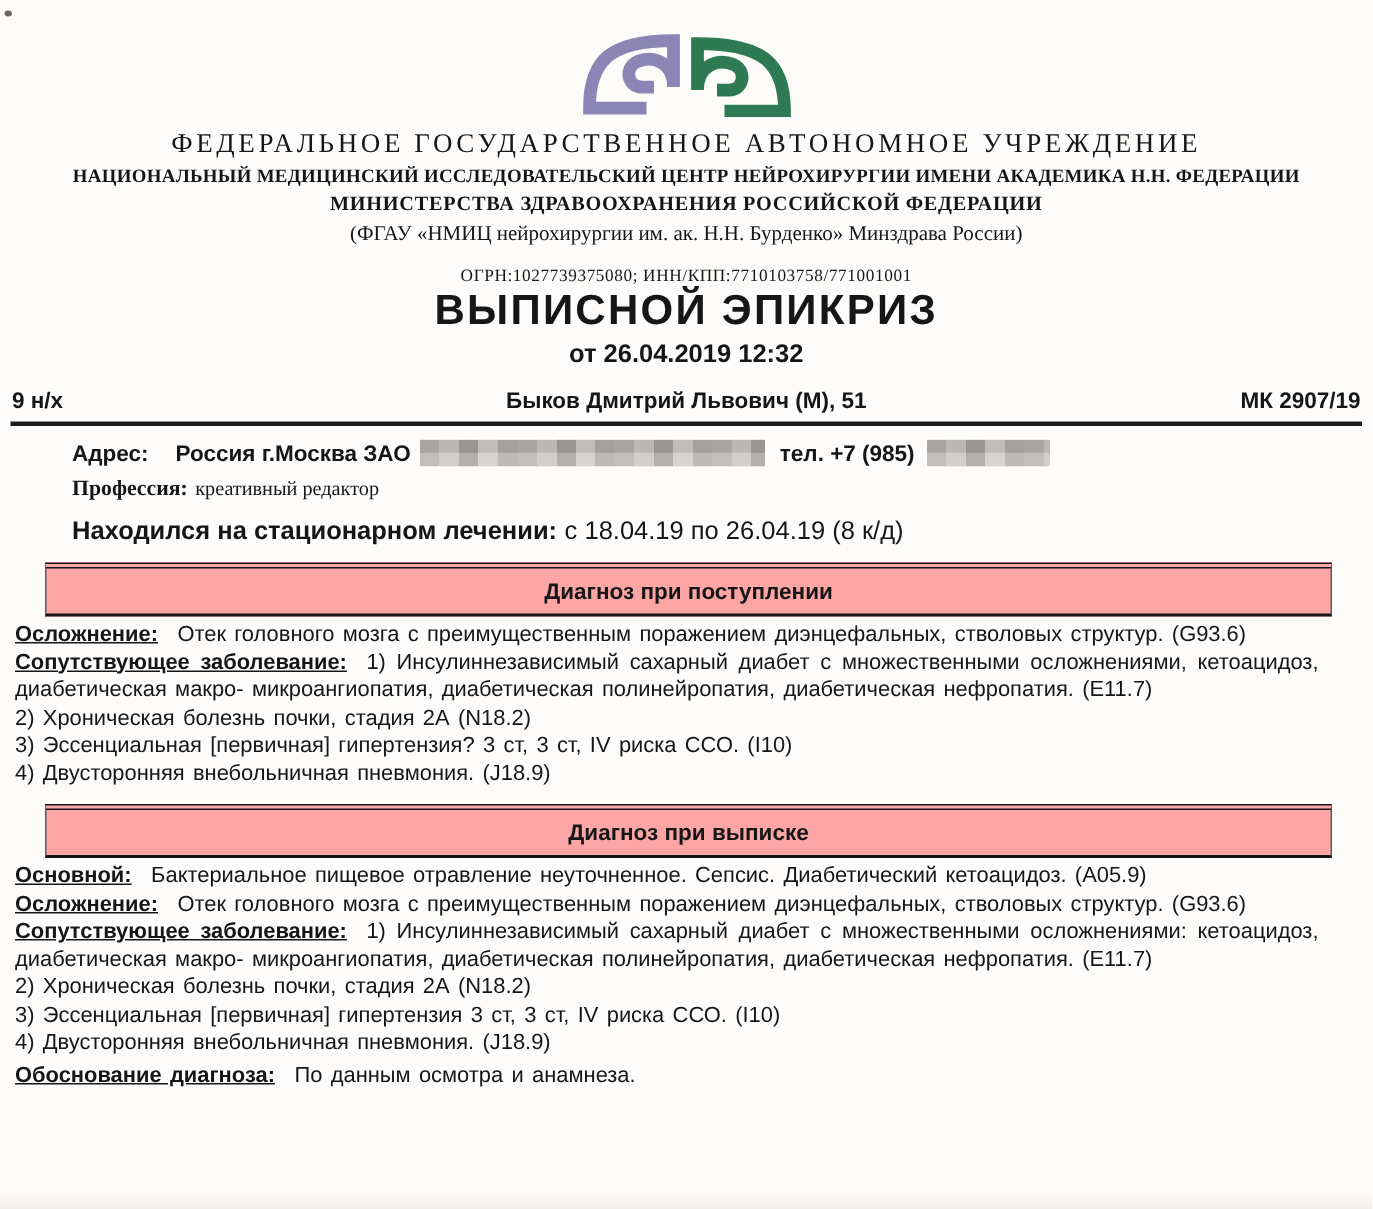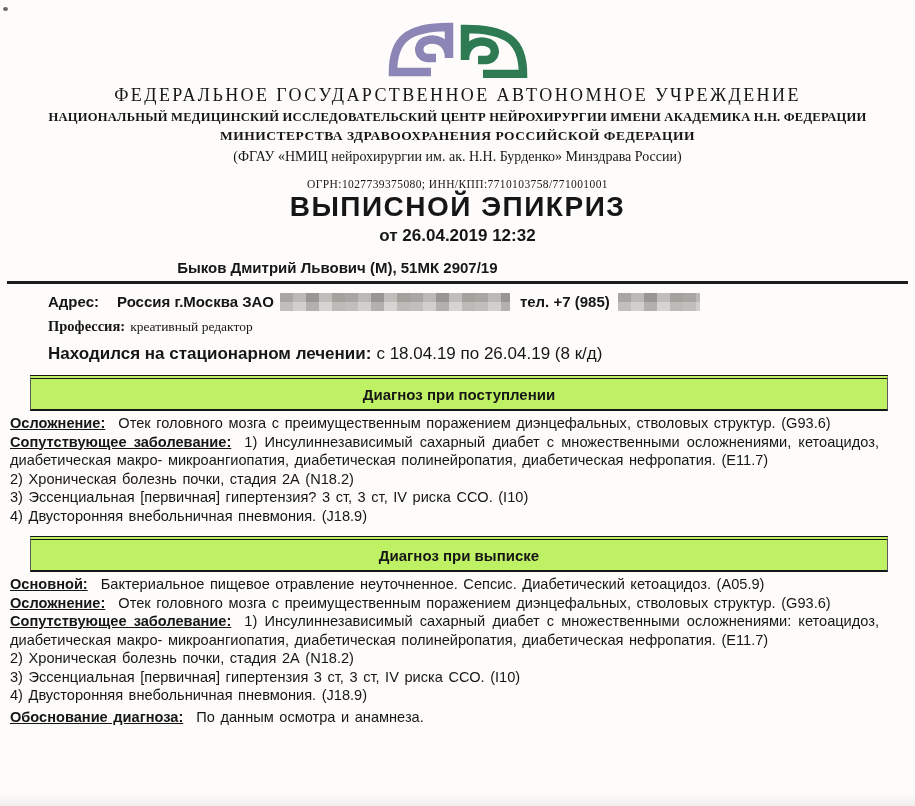--- a/index.html
+++ b/index.html
@@ -50,21 +50,21 @@
   .prof-row{margin:7px 0 0 48px;font-size:13.5px;font-family:Liberation Serif, serif;}
   .prof-row .lbl{font-weight:bold;font-size:14.5px;margin-right:5px;}
   .stay-row{margin:9px 0 0 48px;font-size:17px;}
   .stay-row .lbl{font-weight:bold;margin-right:5px;}
   .section-box{
     margin:11px 27px 3px 30px;
     border-top:4px double #161616;
     border-bottom:2px solid #161616;
     border-left:1px solid #5a5a5a;
     border-right:1px solid #5a5a5a;
-    background:#bef264;
+    background:#fca5a5;
     text-align:center;font-weight:bold;font-size:15px;
     padding:7px 0 6px 0;
   }
   .entries{margin:3px 36px 0 10px;}
   .entry{
     margin:0;font-size:14.6px;line-height:18.5px;
     text-align:justify;text-align-last:left;word-spacing:1.5px;
   }
   .entry-label{font-weight:bold;text-decoration:underline;margin-right:13px;}
 </style>
@@ -86,20 +86,21 @@
     <div class="org-line2">НАЦИОНАЛЬНЫЙ МЕДИЦИНСКИЙ ИССЛЕДОВАТЕЛЬСКИЙ ЦЕНТР НЕЙРОХИРУРГИИ ИМЕНИ АКАДЕМИКА Н.Н. ФЕДЕРАЦИИ</div>
     <div class="org-line3">МИНИСТЕРСТВА ЗДРАВООХРАНЕНИЯ РОССИЙСКОЙ ФЕДЕРАЦИИ</div>
     <div class="org-line4">(ФГАУ «НМИЦ нейрохирургии им. ак. Н.Н. Бурденко» Минздрава России)</div>
     <div class="ogrn">ОГРН:1027739375080; ИНН/КПП:7710103758/771001001</div>
   </div>
 
   <div class="doc-title">ВЫПИСНОЙ ЭПИКРИЗ</div>
   <div class="doc-date">от 26.04.2019 12:32</div>
 
   <div class="patient-row">
+    <span>9 н/х</span>
     <span class="center">Быков Дмитрий Львович (М), 51</span>
     <span class="right">МК 2907/19</span>
   </div>
   <hr class="thick">
 
   <div class="addr-row">
     <span class="lbl">Адрес:</span><span>Россия  г.Москва ЗАО</span><span class="redacted addr"></span><span>тел. +7 (985)</span><span class="redacted phone"></span>
   </div>
 
   <div class="prof-row">

